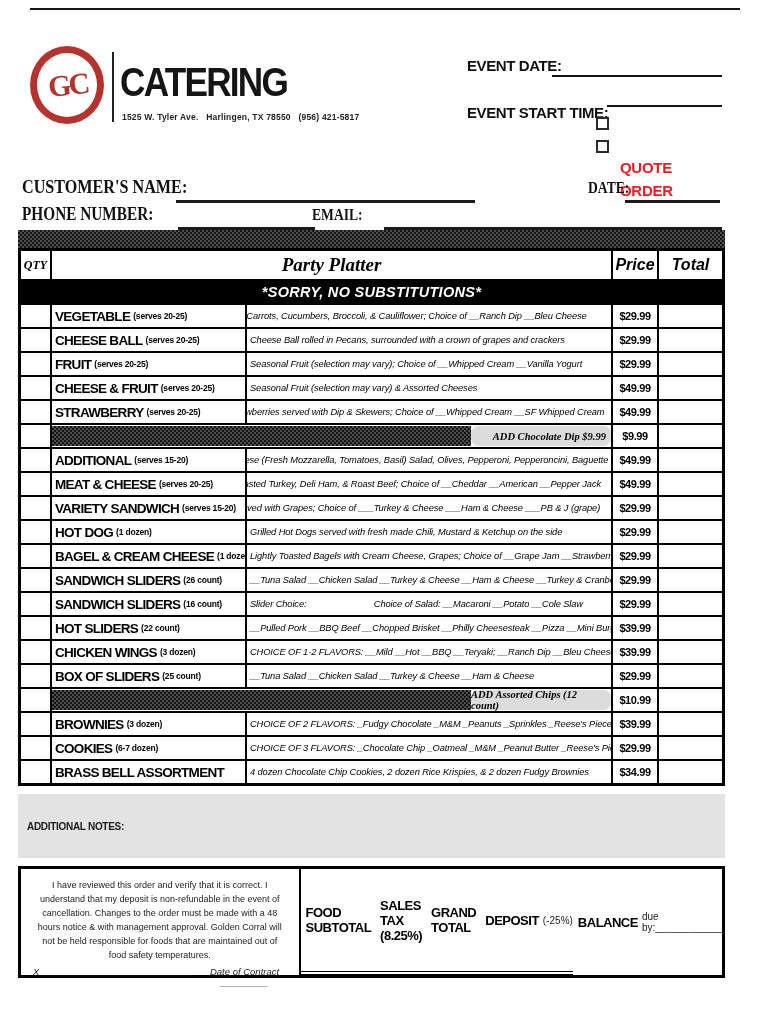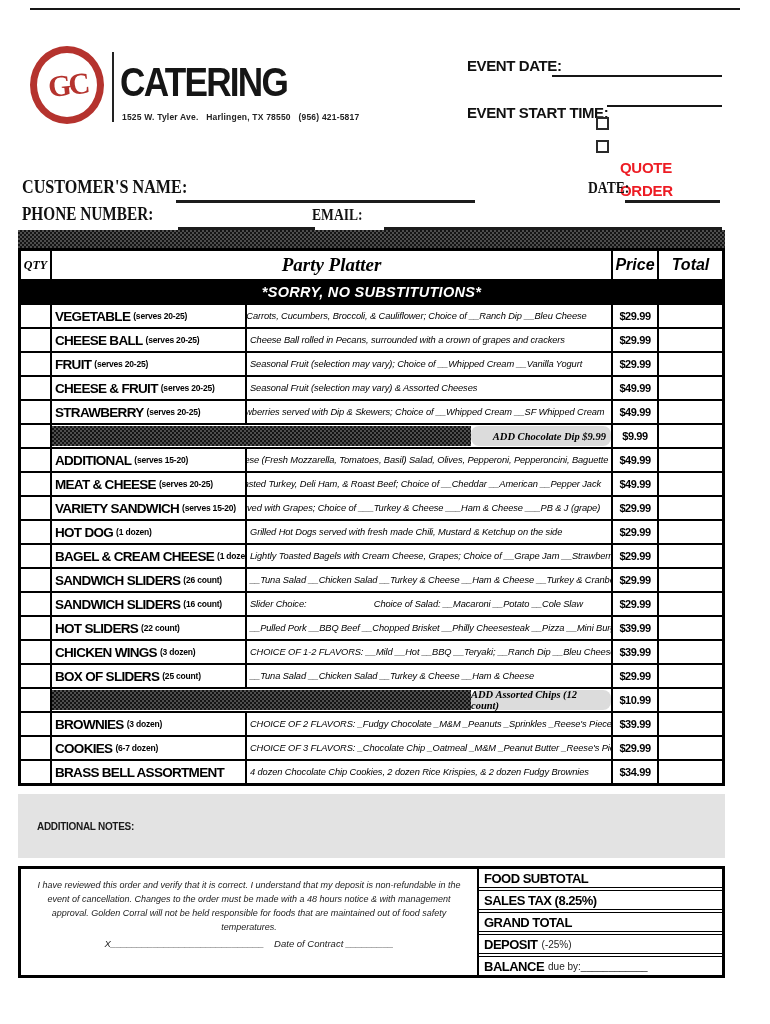--- a/index.html
+++ b/index.html
@@ -81,30 +81,30 @@
   .cell.addspan { grid-column:2 / 4; border-right:2px solid #000; display:flex; align-items:stretch; padding:1px 0; }
   .add-dither { flex:1; }
   .add-label {
     width:140px; background:#dcdcdc; display:flex; align-items:center; justify-content:flex-end;
     font-family:"Liberation Serif", serif; font-style:italic; font-weight:600; font-size:10.5px; padding-right:5px;border-radius:8px;
   }
 
   
   .notes-box {
     left:18px; top:794px; width:707px; height:64px; background:#e3e3e3;
-    display:flex; align-items:center; padding-left:19px;
+    display:flex; align-items:center; padding-left:9px;
   }
   .notes-label { font-size:10px; font-weight:600; letter-spacing:-0.3px; color:#1a1a1a; }
 
   
   .bottom-box { left:18px; top:866px; width:707px; height:112px; border:3px solid #000; display:flex; }
   .agreement { width:456px; padding:10px 12px 0 12px; text-align:center; }
-  .agreement-text { font-style:italic; font-size:9px; line-height:1.55; color:#222; }
+  .agreement-text { font-size:9px; line-height:1.55; color:#222; }
   .sig-row { margin-top:3px; display:flex; justify-content:center; gap:10px; font-style:italic; font-size:9.5px; color:#222; }
-  .totals { flex:1; border-left:2px solid #000; display:flex; flex-direction:column; background:#fff; }
+  .totals { flex:1; border-left:2px solid #000; display:flex; flex-direction:row; background:#fff; }
   .total-row {
     flex:1; background:#fff; border-bottom:4px double #000; display:flex; align-items:center; padding-left:5px; gap:4px;
   }
   .total-row:last-child { border-bottom:none; }
   .total-bold { font-size:13px; font-weight:800; letter-spacing:-0.5px; }
   .total-note { font-size:10px; color:#222; }
 </style>
 </head>
 <body>
 

